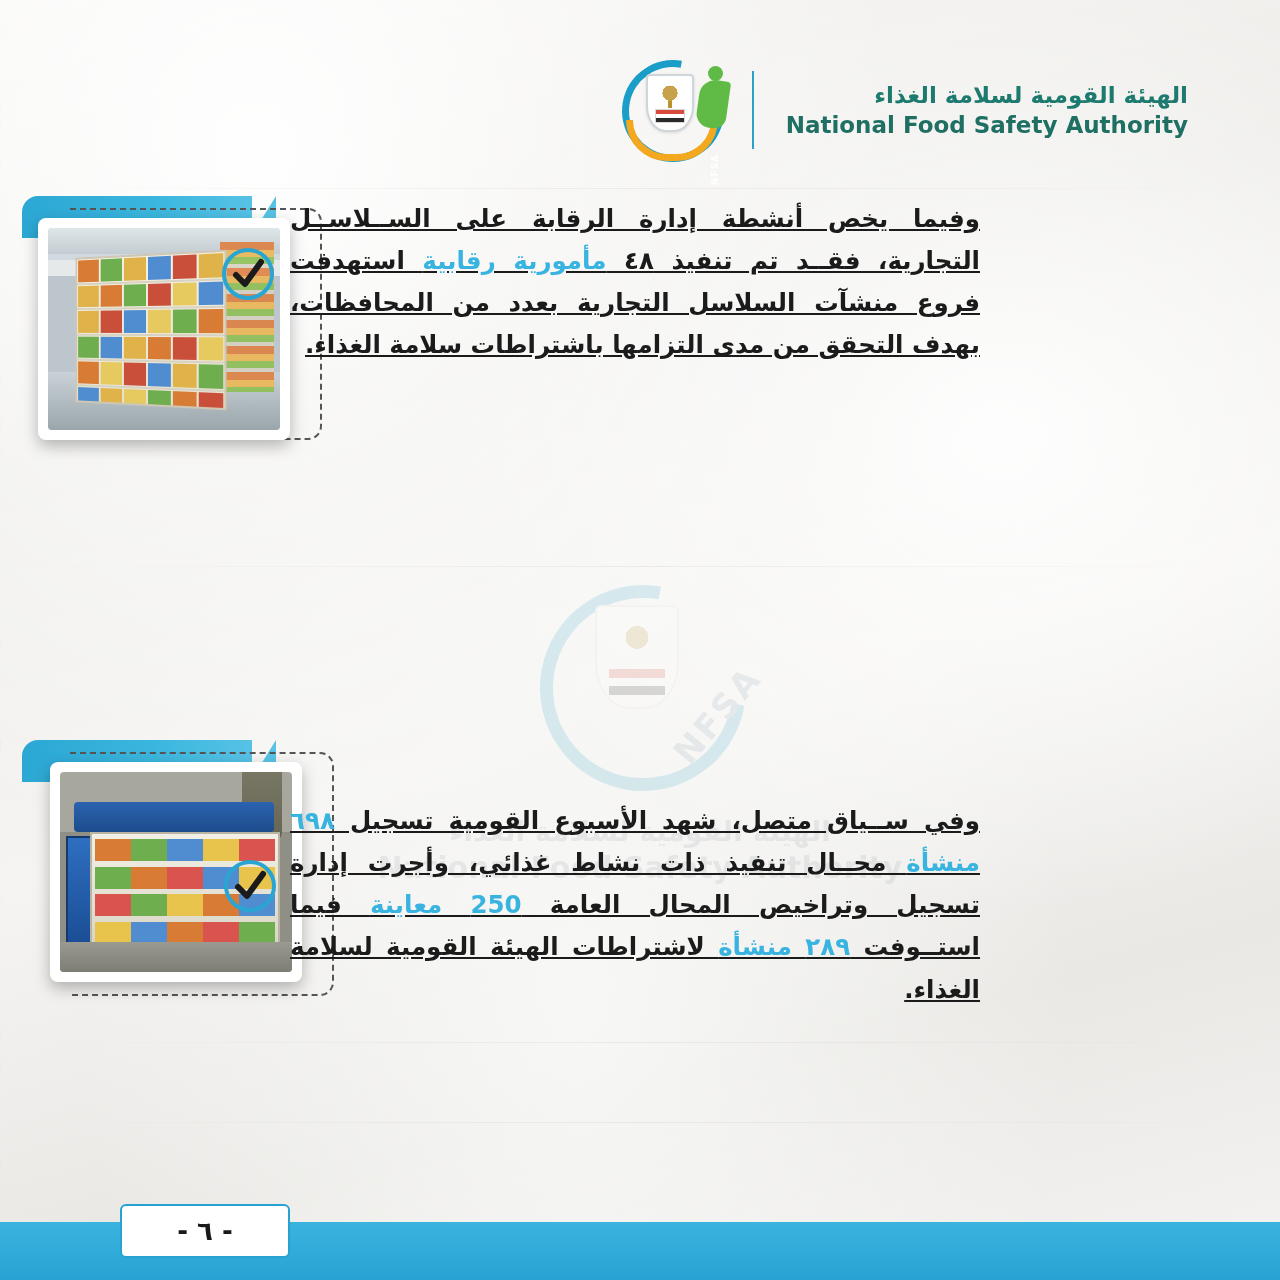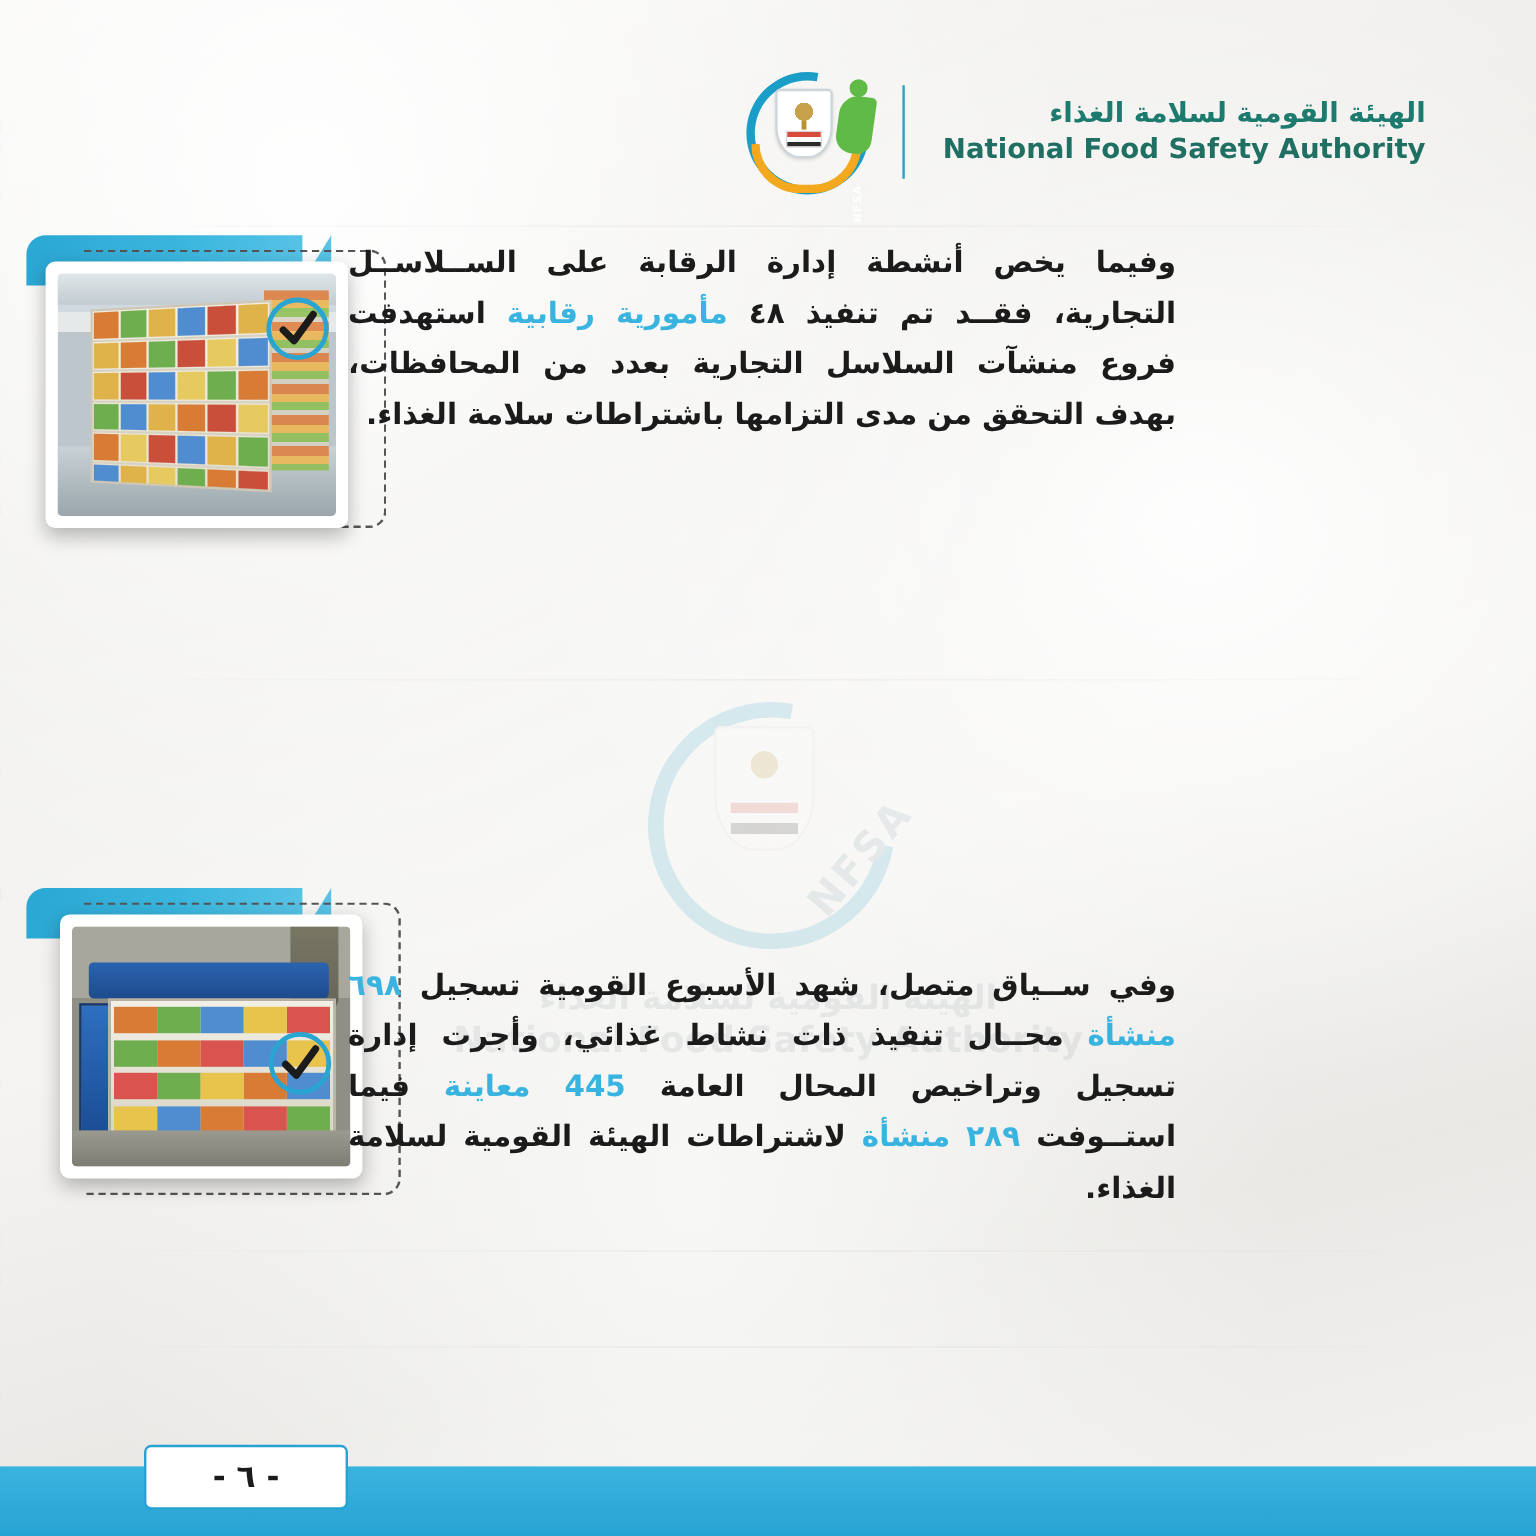--- a/index.html
+++ b/index.html
@@ -411,20 +411,21 @@
 
   
   .text-col {
     position: absolute;
     text-align: justify;
     direction: rtl;
     color: #1b1b1b;
     font-size: 24.5px;
     line-height: 1.72;
     font-weight: 600;
+    text-decoration: underline;
   }
   .text-col p { margin: 0 0 2px 0; }
   .hl { color: #39b4e0; font-weight: 700; }
 
   
   .footer {
     position: absolute;
     left: 0;
     right: 0;
     bottom: 0;
@@ -611,19 +612,19 @@
     </div>
 
     <div class="check-badge" style="left:222px; top:118px;">
       <svg viewBox="0 0 56 56">
         <circle cx="28" cy="28" r="24" fill="none" stroke="#2aa5d2" stroke-width="4"></circle>
         <path d="M16 29 L25 38 L41 16" fill="none" stroke="#1b1b1b" stroke-width="6" stroke-linecap="round" stroke-linejoin="round"></path>
       </svg>
     </div>
 
     <div class="text-col" style="right:300px; left:290px; top:60px;">
-        <p><span>وفي ســياق متصل، شهد الأسبوع القومية تسجيل </span><span class="hl">٦٩٨ منشأة</span><span> محــال تنفيذ ذات نشاط غذائي، وأجرت إدارة تسجيل وتراخيص المحال العامة </span><span class="hl">445 معاينة</span><span> فيما استــوفت </span><span class="hl">٢٨٩ منشأة</span><span> لاشتراطات الهيئة القومية لسلامة الغذاء.</span></p>
+        <p><span>وفي ســياق متصل، شهد الأسبوع القومية تسجيل </span><span class="hl">٦٩٨ منشأة</span><span> محــال تنفيذ ذات نشاط غذائي، وأجرت إدارة تسجيل وتراخيص المحال العامة </span><span class="hl">250 معاينة</span><span> فيما استــوفت </span><span class="hl">٢٨٩ منشأة</span><span> لاشتراطات الهيئة القومية لسلامة الغذاء.</span></p>
       </div>
   </div>
 
   <div class="footer"></div>
   <div class="page-number">- ٦ -</div>
 </div>
 
 </body></html>

